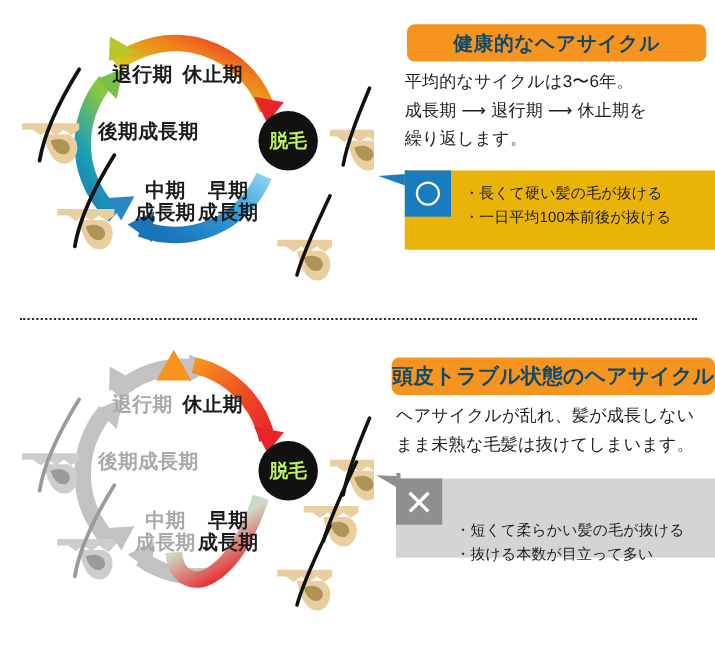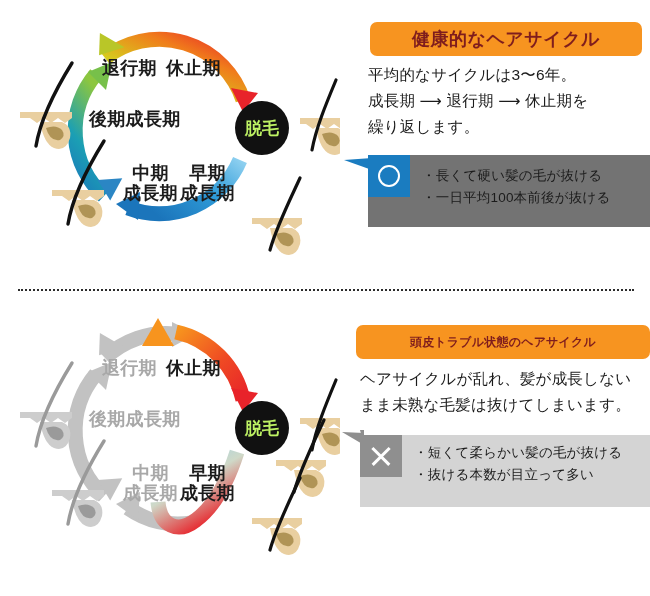--- a/index.html
+++ b/index.html
@@ -39,35 +39,35 @@
     position:absolute;font-size:18px;font-weight:700;color:#1b1b1b;
     line-height:1.12;text-align:center;white-space:pre;letter-spacing:0.3px;
   }
   .plabel.dim{color:#a8a8a8;}
 
   
   .panel{position:absolute;left:342px;top:0;width:308px;height:290px;}
   .banner{
     position:absolute;border-radius:7px;background:#f79420;
     display:flex;align-items:center;justify-content:center;
-    color:#7f1d1d;font-weight:700;white-space:nowrap;
+    color:#0c4a6e;font-weight:700;white-space:nowrap;
   }
   #banner-healthy{left:28px;top:22px;width:272px;height:34px;font-size:18px;letter-spacing:0.5px;}
-  #banner-trouble{left:14px;top:25px;width:294px;height:34px;font-size:12px;letter-spacing:0.2px;}
+  #banner-trouble{left:14px;top:25px;width:294px;height:34px;font-size:19px;letter-spacing:0.2px;}
 
   .body-text{
     position:absolute;color:#1b1b1b;font-size:15.5px;line-height:26px;
     white-space:pre-line;letter-spacing:0.2px;
   }
   #text-healthy{left:26px;top:62px;width:290px;}
   #text-trouble{left:18px;top:66px;width:292px;}
 
   
   .callout{position:absolute;display:flex;}
-  #callout-healthy{left:26px;top:155px;width:282px;height:72px;background:#737373;}
+  #callout-healthy{left:26px;top:155px;width:282px;height:72px;background:#eab308;}
   #callout-trouble{left:18px;top:135px;width:290px;height:72px;background:#d4d4d4;}
 
   .callout-icon{
     width:42px;height:42px;flex:0 0 42px;margin-left:0;margin-top:0;
     display:flex;align-items:center;justify-content:center;position:relative;
   }
   #icon-ok{background:#1a7cc0;}
   #icon-ng{background:#8f8f8f;}
   .glyph-circle{
     width:22px;height:22px;border-radius:50%;
@@ -78,21 +78,21 @@
     content:"";position:absolute;left:0;top:11px;width:24px;height:2.6px;
     background:#ffffff;
   }
   .glyph-x:before{transform:rotate(45deg);}
   .glyph-x:after{transform:rotate(-45deg);}
 
   .callout-list{
     padding-left:12px;padding-top:10px;color:#1b1b1b;font-size:13.5px;
     line-height:22px;white-space:pre-line;letter-spacing:0.2px;
   }
-  #list-trouble{padding-top:7px;}
+  #list-trouble{padding-top:7px;margin-top:29px;}
 
   .pointer{position:absolute;left:0;top:0;}
 </style>
 </head>
 <body>
 
 <div class="section" id="section-healthy">
 
   <div class="diagram">
     <svg width="340" height="290" viewBox="0 0 340 290">

